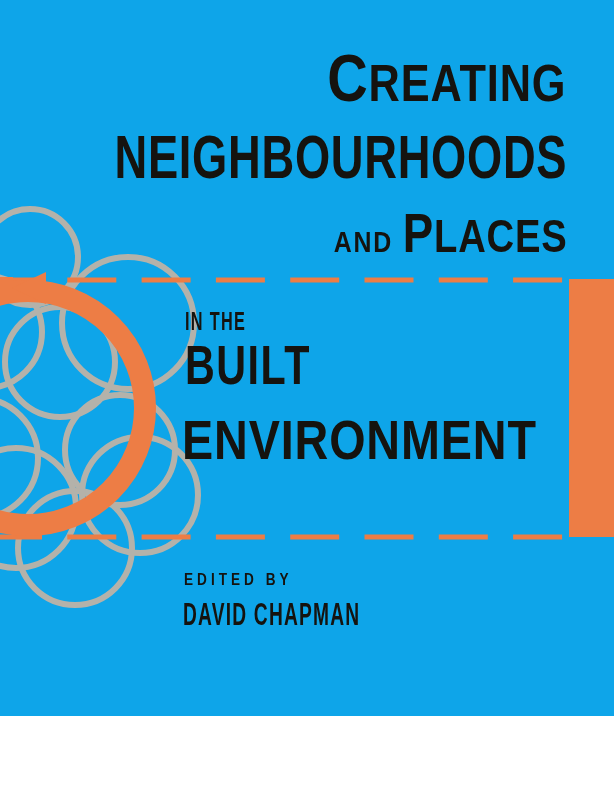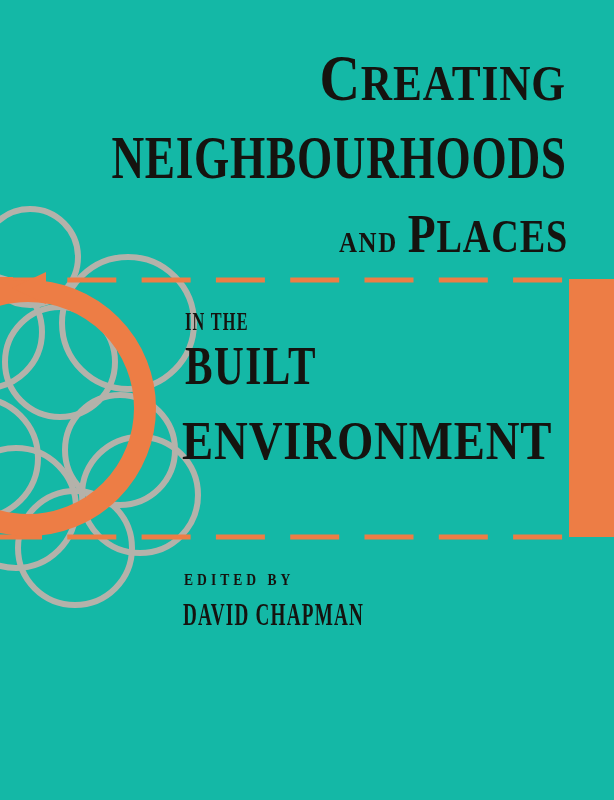--- a/index.html
+++ b/index.html
@@ -1,21 +1,21 @@
 <!DOCTYPE html>
 <html><head>
 <meta charset="utf-8">
 <style>
   html,body{margin:0;padding:0;background:#ffffff;}
   #cover{
     position:relative;
-    width:614px;height:800px;
-    background:#14b8a6;
+    width:614px;height:716px;
+    background:#0ea5e9;
     overflow:hidden;
-    font-family:Liberation Serif, serif;
+    font-family:Liberation Sans, sans-serif;
     color:#15130f;
   }
   #art{position:absolute;left:0;top:0;width:614px;height:800px;}
 
   .line{
     position:absolute;
     white-space:nowrap;
     font-weight:bold;
     line-height:1;
     color:#15130f;

